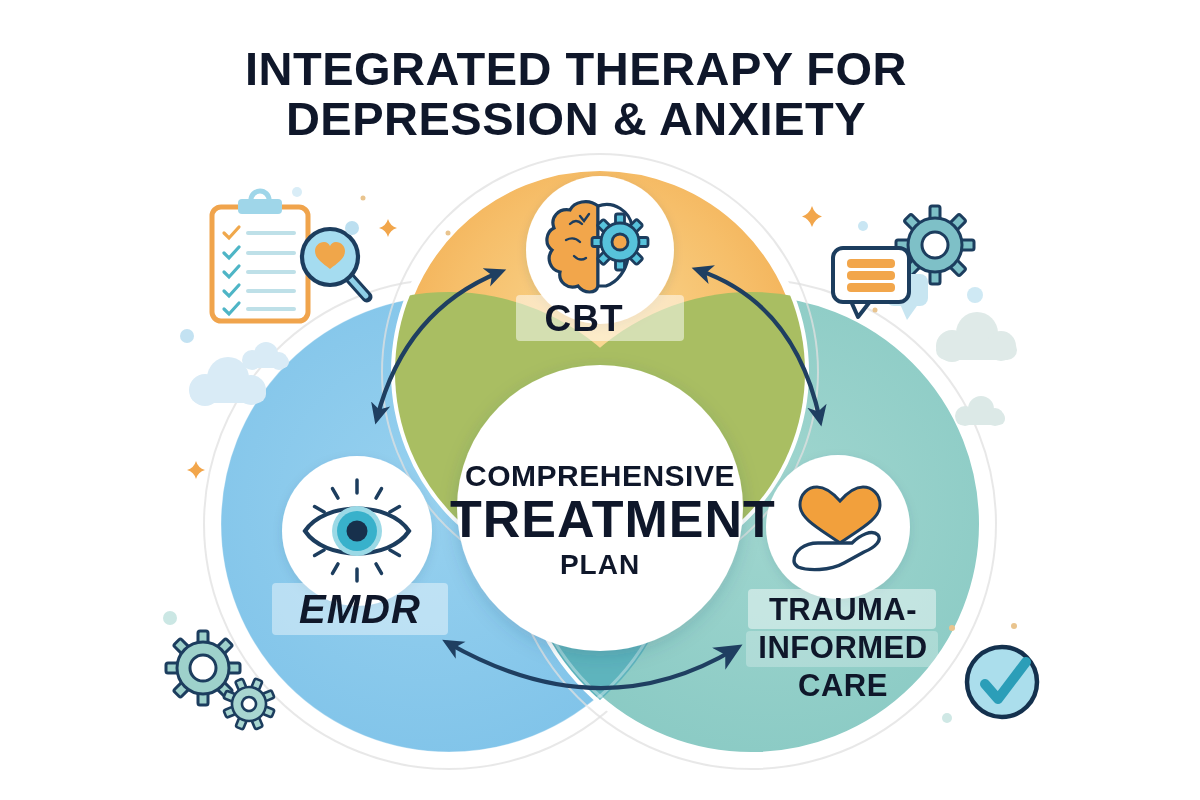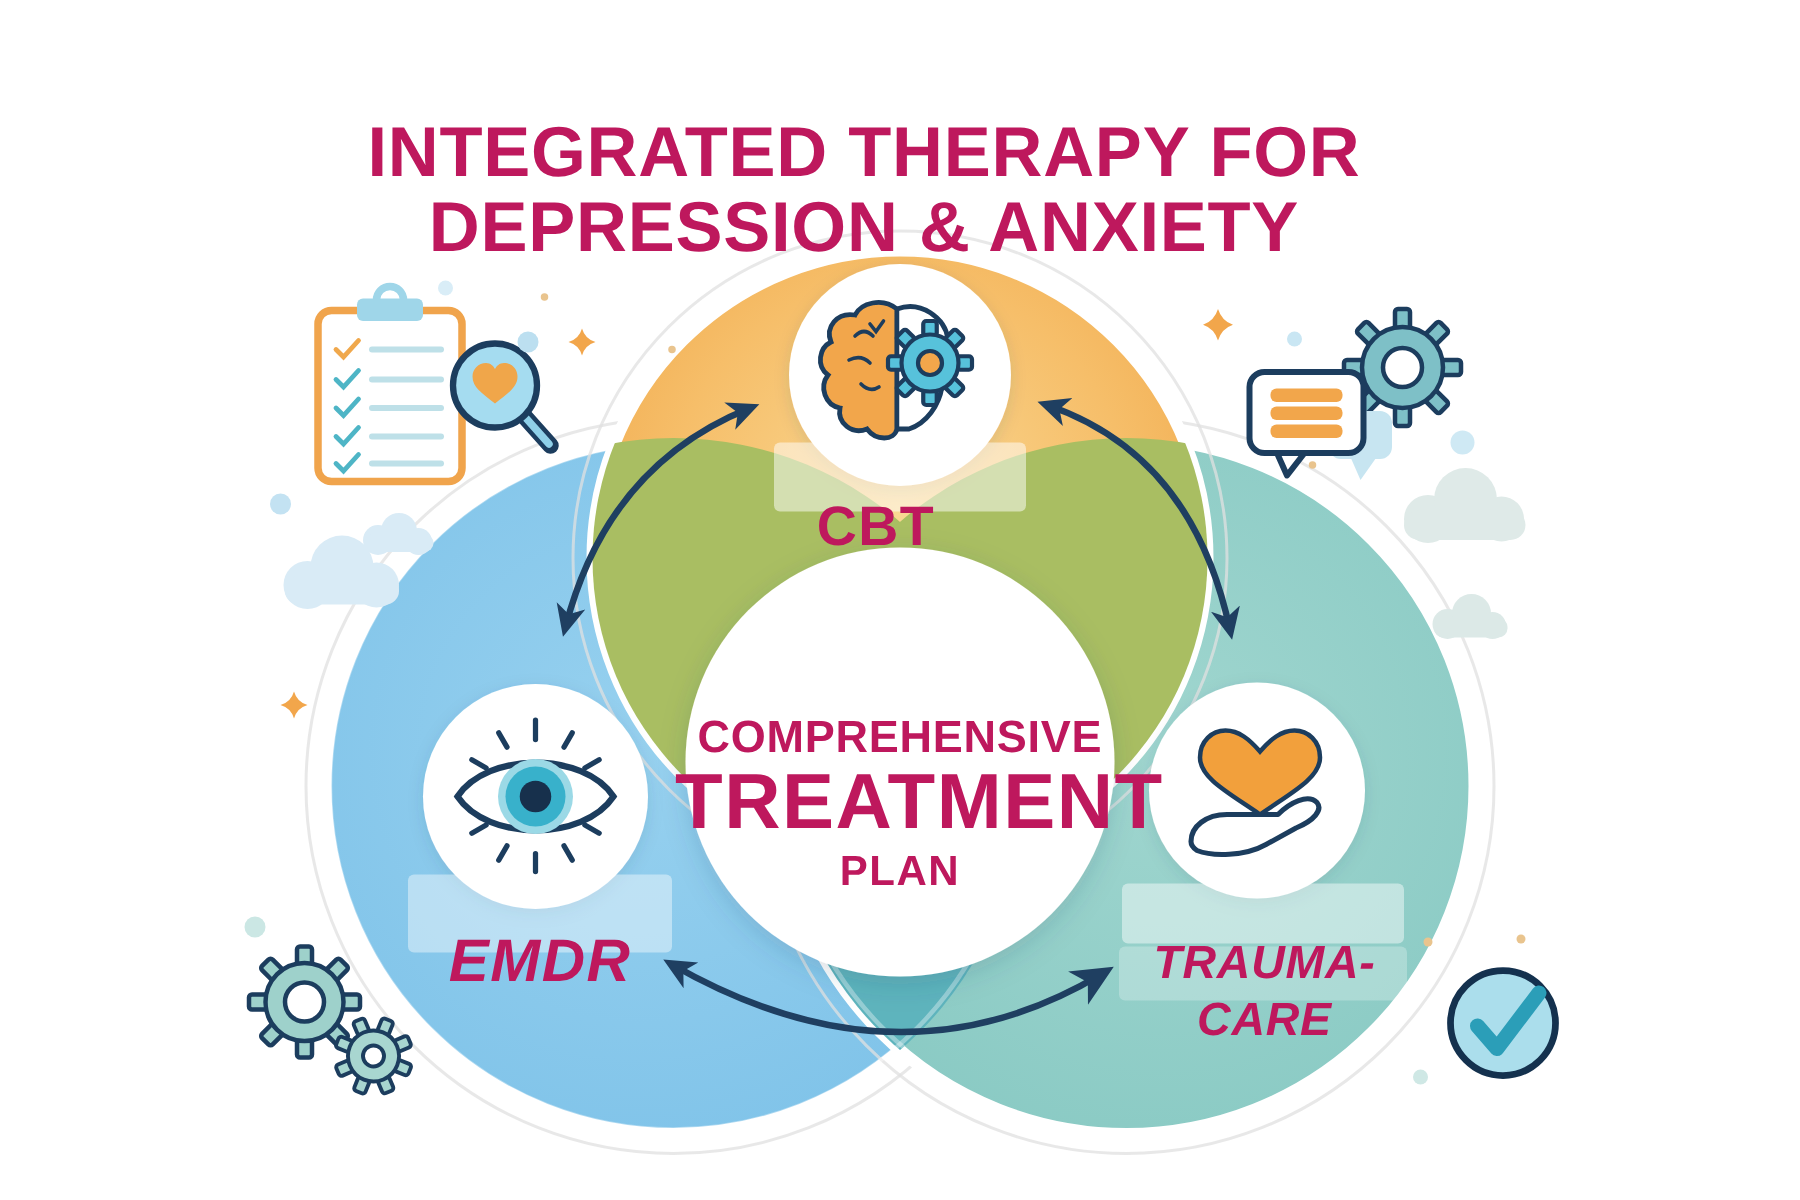--- a/index.html
+++ b/index.html
@@ -1,28 +1,28 @@
 <!DOCTYPE html>
 <html><head>
 <meta charset="utf-8">
 <style>
   html,body{margin:0;padding:0;background:#fff;}
   .canvas{
     position:relative;width:1200px;height:800px;background:#ffffff;
     font-family:"Liberation Sans",sans-serif;overflow:hidden;
   }
   .canvas svg{position:absolute;left:0;top:0;}
-  .txt{position:absolute;color:#be185d;font-weight:800;text-align:center;margin-top:32px;}
+  .txt{position:absolute;color:#0f172a;font-weight:800;text-align:center;}
   .title{
     left:0;width:1152px;top:44px;font-size:47px;line-height:50px;letter-spacing:.5px;
   }
   .lbl-cbt{left:484px;top:298px;width:200px;font-size:37px;letter-spacing:1px;}
   .lbl-emdr{left:260px;top:587px;width:200px;font-size:40px;letter-spacing:1px;font-style:italic;}
-  .lbl-trauma{left:733px;top:591px;width:220px;font-size:31px;line-height:38px;letter-spacing:.5px;font-style:italic;}
-  .lbl-center{left:450px;top:440px;width:300px;}
+  .lbl-trauma{left:733px;top:591px;width:220px;font-size:31px;line-height:38px;letter-spacing:.5px;}
+  .lbl-center{left:450px;top:456px;width:300px;}
   .lbl-center .l1{font-size:30px;line-height:40px;letter-spacing:.5px;}
   .lbl-center .l2{font-size:52px;line-height:46px;letter-spacing:1px;}
   .lbl-center .l3{font-size:28px;line-height:46px;letter-spacing:1px;}
 </style>
 </head>
 <body>
 
 <div class="canvas">
 
 <svg width="1200" height="800" viewBox="0 0 1200 800">
@@ -291,20 +291,21 @@
 <div class="txt title">
   <div>INTEGRATED THERAPY FOR</div>
   <div>DEPRESSION &amp; ANXIETY</div>
 </div>
 
 <div class="txt lbl-cbt">CBT</div>
 <div class="txt lbl-emdr">EMDR</div>
 
 <div class="txt lbl-trauma">
   <div>TRAUMA-</div>
+  <div>INFORMED</div>
   <div>CARE</div>
 </div>
 
 <div class="txt lbl-center">
   <div class="l1">COMPREHENSIVE</div>
   <div class="l2">TREATMENT</div>
   <div class="l3">PLAN</div>
 </div>
 
 </div>

